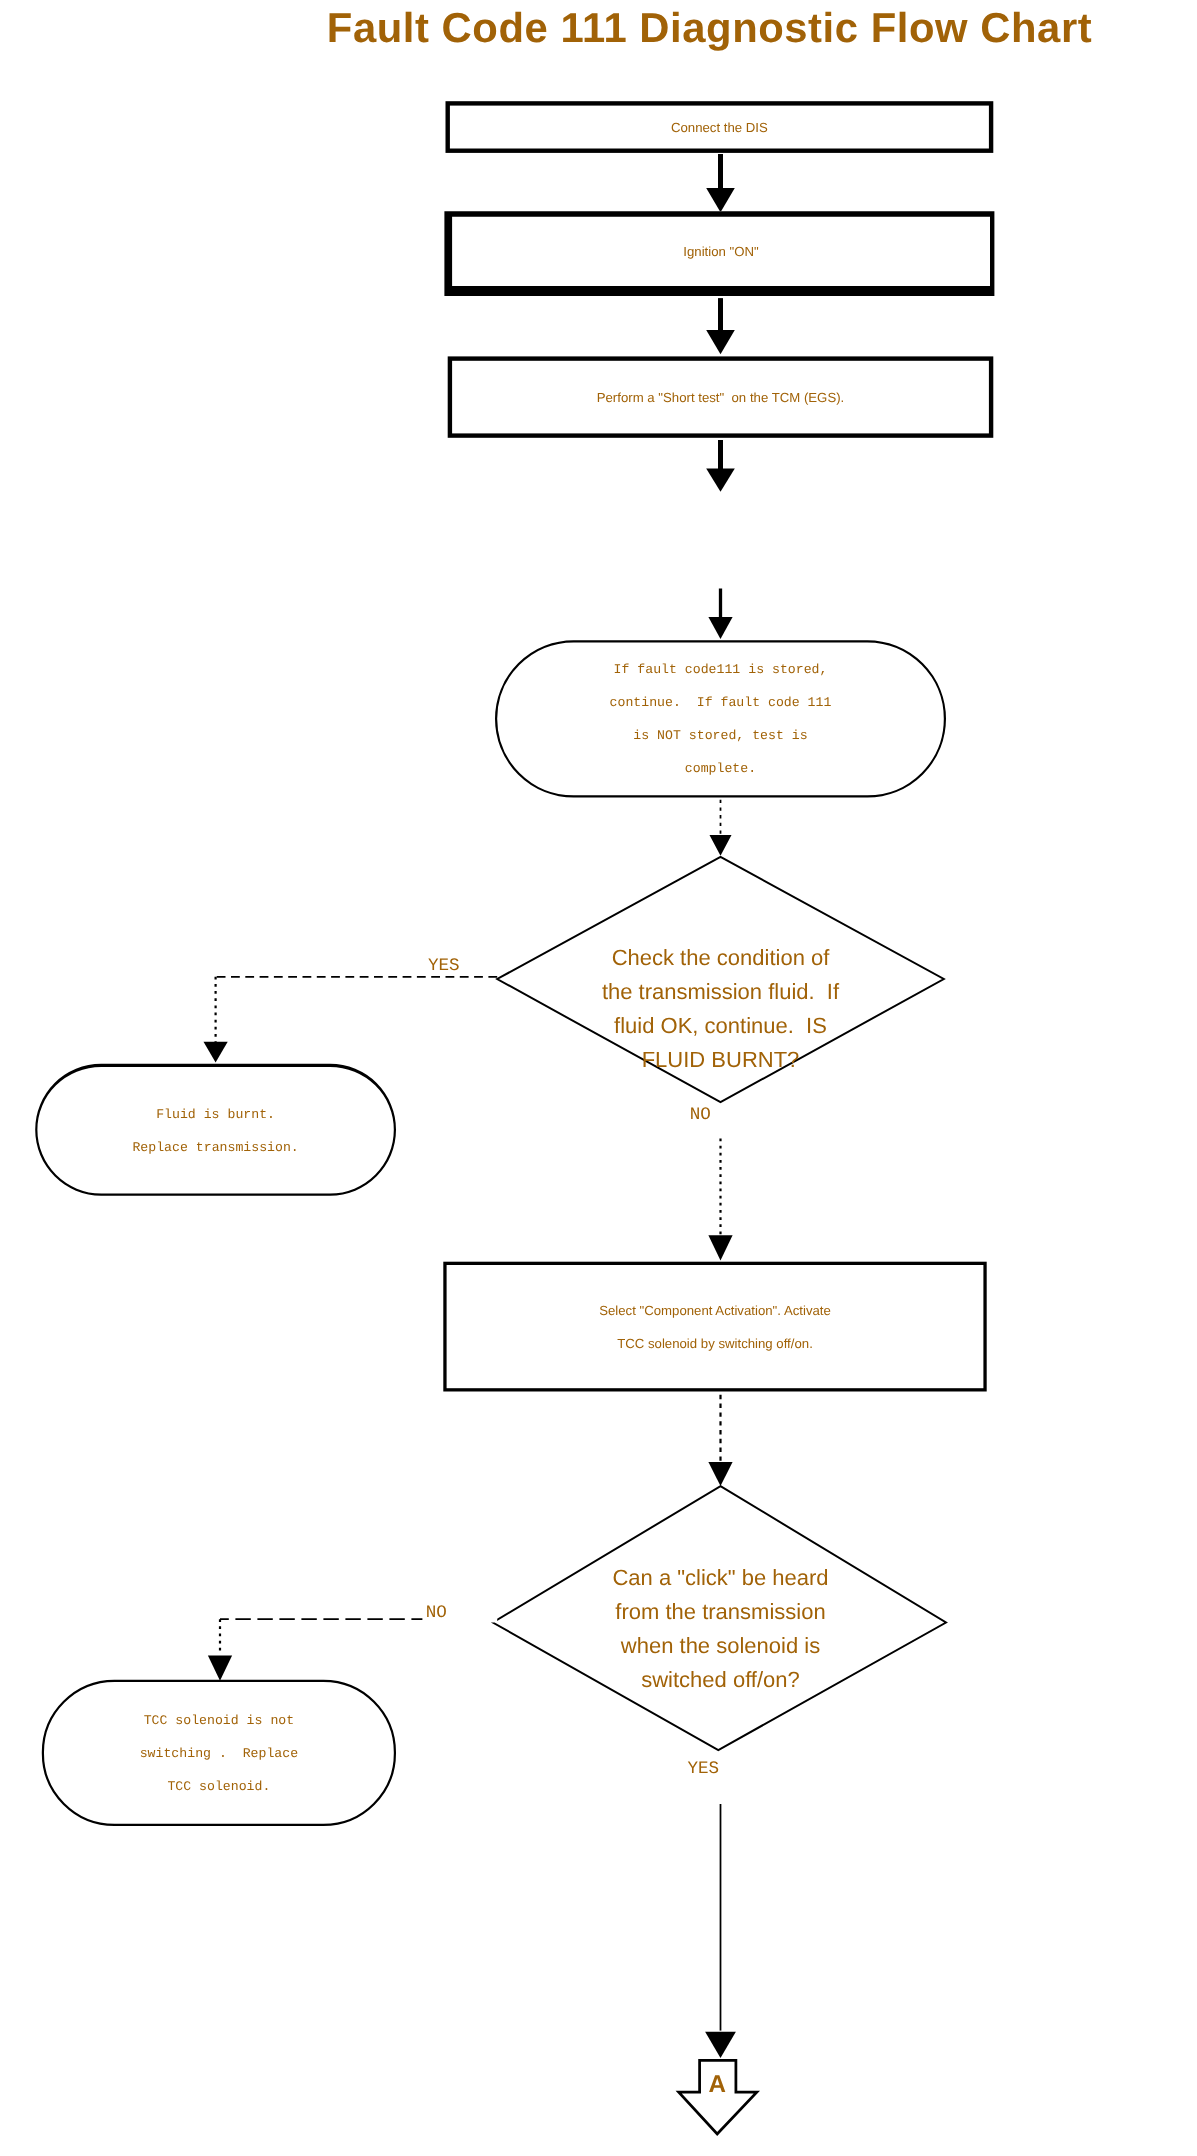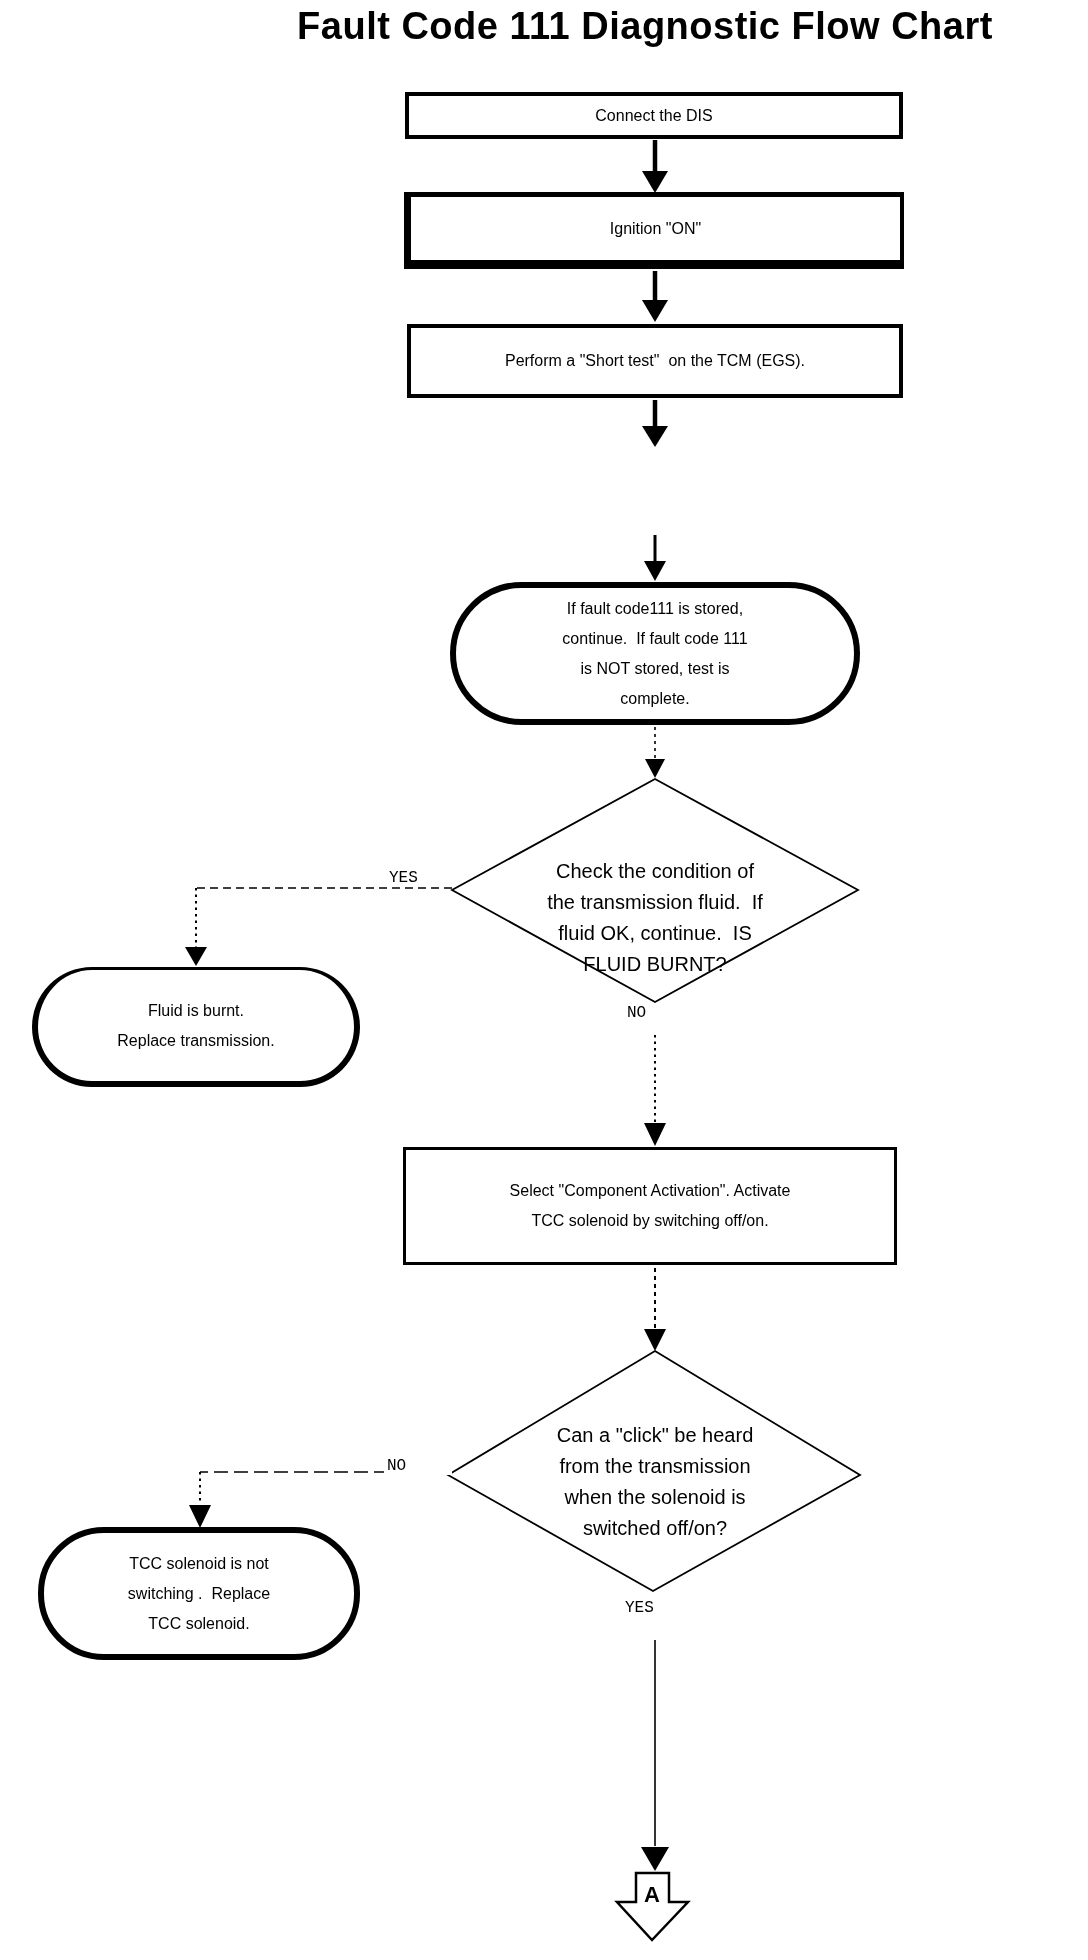--- a/index.html
+++ b/index.html
@@ -1,34 +1,34 @@
 <!DOCTYPE html>
 <html><head>
 <meta charset="utf-8">
 <style>
   html,body { margin:0; padding:0; background:#ffffff; }
   .canvas {
     position:relative; width:1004px; height:1960px; background:#ffffff;
-    font-family:"Liberation Sans","DejaVu Sans",sans-serif; color:#000000;
+    font-family:"Liberation Sans","DejaVu Sans",sans-serif; color:#a16207;
     overflow:hidden;
   }
   .overlay { position:absolute; left:0; top:0; width:1088px; height:1960px; z-index:1; }
   .page-title {
     position:absolute; left:165px; top:5px; width:960px; z-index:2;
     font-size:38px; font-weight:bold; text-align:center; letter-spacing:0.5px;
     white-space:nowrap;
   }
   .node {
     position:absolute; z-index:2; background:#ffffff;
     display:flex; align-items:center; justify-content:center;
     text-align:center; box-sizing:border-box;
   }
-  .label { white-space:pre-wrap; font-size:16px; line-height:30px; }
+  .label { white-space:pre-wrap; font-size:12px; line-height:30px; }
   .rect  { border-style:solid; border-color:#000; }
-  .terminator { border:6px solid #000000; }
+  .terminator { border:2px solid #000000;font-family:Liberation Mono, monospace; }
   .n-connect   { left:405px; top:92px;   width:498px; height:47px;  border-width:4px; }
   .n-ignition  { left:404px; top:192px;  width:500px; height:77px;  border-width:5px 4px 9px 7px; }
   .n-shorttest { left:407px; top:324px;  width:496px; height:74px;  border-width:4px; }
   .n-readfault { left:405px; top:448px;  width:498px; height:84px;  border-width:4px 4px 6px 5px; }
   .n-stored    { left:450px; top:582px;  width:410px; height:143px; border-radius:72px; }
   .n-fluid     { left:32px;  top:967px;  width:328px; height:120px; border-radius:60px; border-top-width:3px; }
   .n-component { left:403px; top:1147px; width:494px; height:118px; border-width:3px; }
   .n-tcc       { left:38px;  top:1527px; width:322px; height:133px; border-radius:66px; }
   .diamond-text {
     position:absolute; z-index:2; width:400px; text-align:center;

